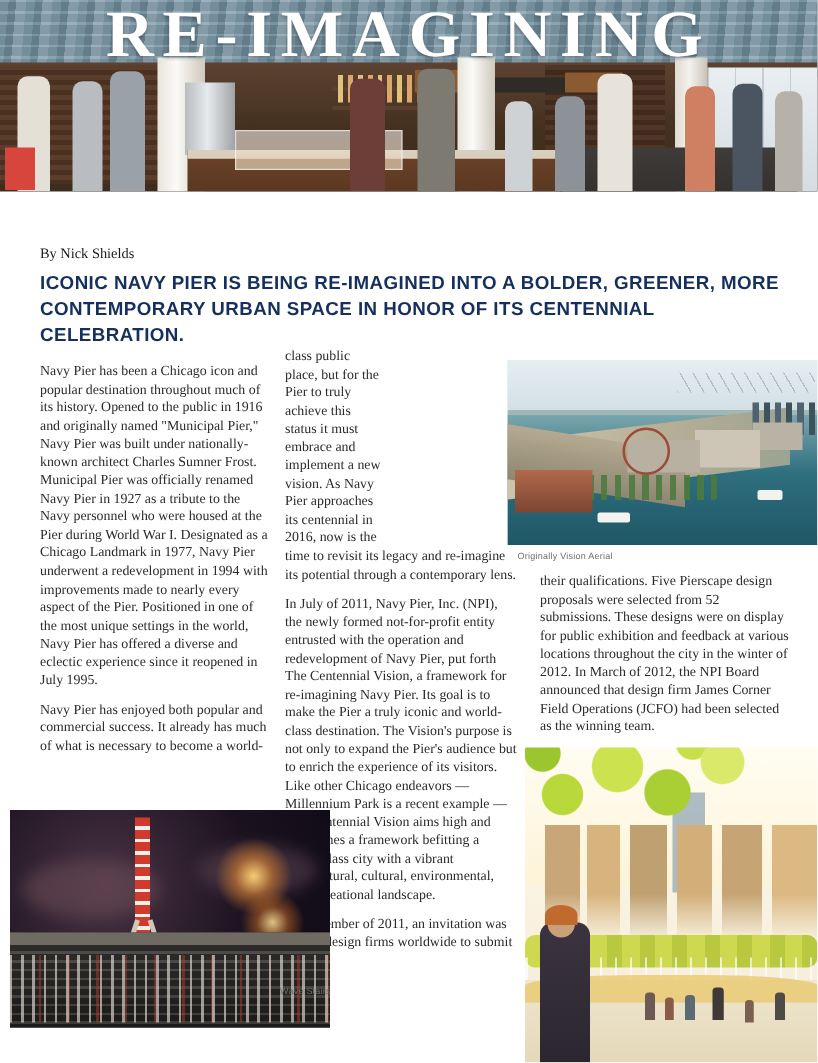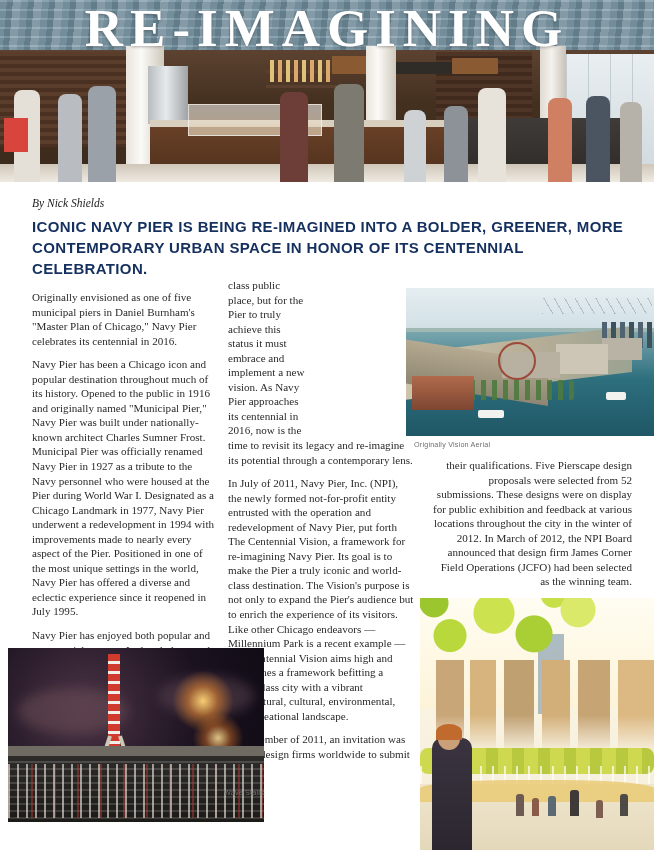--- a/index.html
+++ b/index.html
@@ -4,21 +4,21 @@
 <style>
   html,body{margin:0;padding:0;}
   body{
     width:654px;height:850px;background:#ffffff;
     font-family:"Liberation Serif",serif;
     overflow:hidden;position:relative;
   }
   .page{position:relative;width:654px;height:850px;overflow:hidden;}
 
   
-  .hero{position:absolute;left:0;top:0;width:654px;height:182px;overflow:hidden;background:#000000;}
+  .hero{position:absolute;left:0;top:0;width:654px;height:153px;overflow:hidden;background:#000000;}
   .hero-photo{position:absolute;inset:0;overflow:hidden;}
   .ceiling{position:absolute;left:0;top:0;width:654px;height:62px;
     background:
       repeating-linear-gradient(95deg,#7d99a8 0 7px,#6b8796 7px 13px,#8fa8b5 13px 21px),
       linear-gradient(#8fa8b6,#7b94a2);}
   .ceiling:after{content:"";position:absolute;inset:0;
     background:repeating-linear-gradient(180deg,rgba(255,255,255,.10) 0 2px,rgba(0,0,0,.08) 2px 9px);}
   .backwall{position:absolute;left:0;top:50px;width:654px;height:132px;
     background:linear-gradient(#5c4231,#44301f 40%,#3a291c);}
   .woodpanel{position:absolute;top:52px;height:95px;
@@ -58,34 +58,34 @@
   
   .hero-title{
     position:absolute;left:0;top:2px;width:654px;text-align:center;
     font-family:"Liberation Serif",serif;font-weight:700;
     font-size:53px;letter-spacing:7px;color:#ffffff;line-height:1;
     text-shadow:0 1px 3px rgba(0,0,0,.30);
     -webkit-user-select:none;user-select:none;
   }
 
   
-  .byline{position:absolute;left:32px;top:197px;font-style:italic;font-size:11.5px;color:#1a1a1a;
+  .byline{position:absolute;left:32px;top:197px;font-size:11.5px;color:#1a1a1a;
     font-family:"Liberation Serif",serif;}
   .deck{position:absolute;left:32px;top:216px;width:600px;
     font-family:"Liberation Sans",sans-serif;font-weight:700;
     font-size:15px;line-height:21px;letter-spacing:.35px;color:#15305e;
     text-transform:uppercase;}
 
   
   .col{position:absolute;font-family:"Liberation Serif",serif;
     font-size:11.1px;line-height:14.55px;color:#2a2a2a;text-align:left;}
   .col p{margin:0 0 9px 0;}
   .col-1{left:32px;top:290px;width:186px;}
   .col-2{left:228px;top:278px;width:186px;}
-  .col-3{left:432px;top:458px;width:200px;text-align:right;}
+  .col-3{left:432px;top:458px;width:200px;}
   
   .sp-aerial{float:right;width:108px;height:156px;}
 
   
   .img{position:absolute;overflow:hidden;}
 
   
   .aerial{left:406px;top:288px;width:248px;height:148px;background:linear-gradient(#dce7ec,#b9cfd8);}
   .sky{position:absolute;left:0;top:0;width:100%;height:46px;background:linear-gradient(#e6eef1,#cfdee4);}
   .lake{position:absolute;left:0;top:44px;width:100%;height:104px;
@@ -225,21 +225,20 @@
       <div class="person" style="left:586px;width:24px;height:86px;background:#4a5561;"></div>
       <div class="person" style="left:620px;width:22px;height:80px;background:#b6b2aa;"></div>
     </div>
     <div class="hero-title">RE-IMAGINING</div>
   </div>
 
   <div class="byline">By Nick Shields</div>
   <div class="deck">ICONIC NAVY PIER IS BEING RE-IMAGINED INTO A BOLDER, GREENER, MORE CONTEMPORARY URBAN SPACE IN HONOR OF ITS CENTENNIAL CELEBRATION.</div>
 
   <div class="col col-1">
-    <p>Originally envisioned as one of five municipal piers in Daniel Burnham's "Master Plan of Chicago," Navy Pier celebrates its centennial in 2016.</p>
     <p>Navy Pier has been a Chicago icon and popular destination throughout much of its history. Opened to the public in 1916 and originally named "Municipal Pier," Navy Pier was built under nationally-known architect Charles Sumner Frost. Municipal Pier was officially renamed Navy Pier in 1927 as a tribute to the Navy personnel who were housed at the Pier during World War I. Designated as a Chicago Landmark in 1977, Navy Pier underwent a redevelopment in 1994 with improvements made to nearly every aspect of the Pier. Positioned in one of the most unique settings in the world, Navy Pier has offered a diverse and eclectic experience since it reopened in July 1995.</p>
     <p>Navy Pier has enjoyed both popular and commercial success. It already has much of what is necessary to become a world-</p>
   </div>
 
   <div class="col col-2">
     <div class="sp-aerial"></div>
     <p>class public place, but for the Pier to truly achieve this status it must embrace and implement a new vision. As Navy Pier approaches its centennial in 2016, now is the time to revisit its legacy and re-imagine its potential through a contemporary lens.</p>
     <p>In July of 2011, Navy Pier, Inc. (NPI), the newly formed not-for-profit entity entrusted with the operation and redevelopment of Navy Pier, put forth The Centennial Vision, a framework for re-imagining Navy Pier. Its goal is to make the Pier a truly iconic and world-class destination. The Vision's purpose is not only to expand the Pier's audience but to enrich the experience of its visitors. Like other Chicago endeavors — Millennium Park is a recent example — The Centennial Vision aims high and establishes a framework befitting a world-class city with a vibrant architectural, cultural, environmental, and recreational landscape.</p>
     <p>In September of 2011, an invitation was sent to design firms worldwide to submit</p>
   </div>

